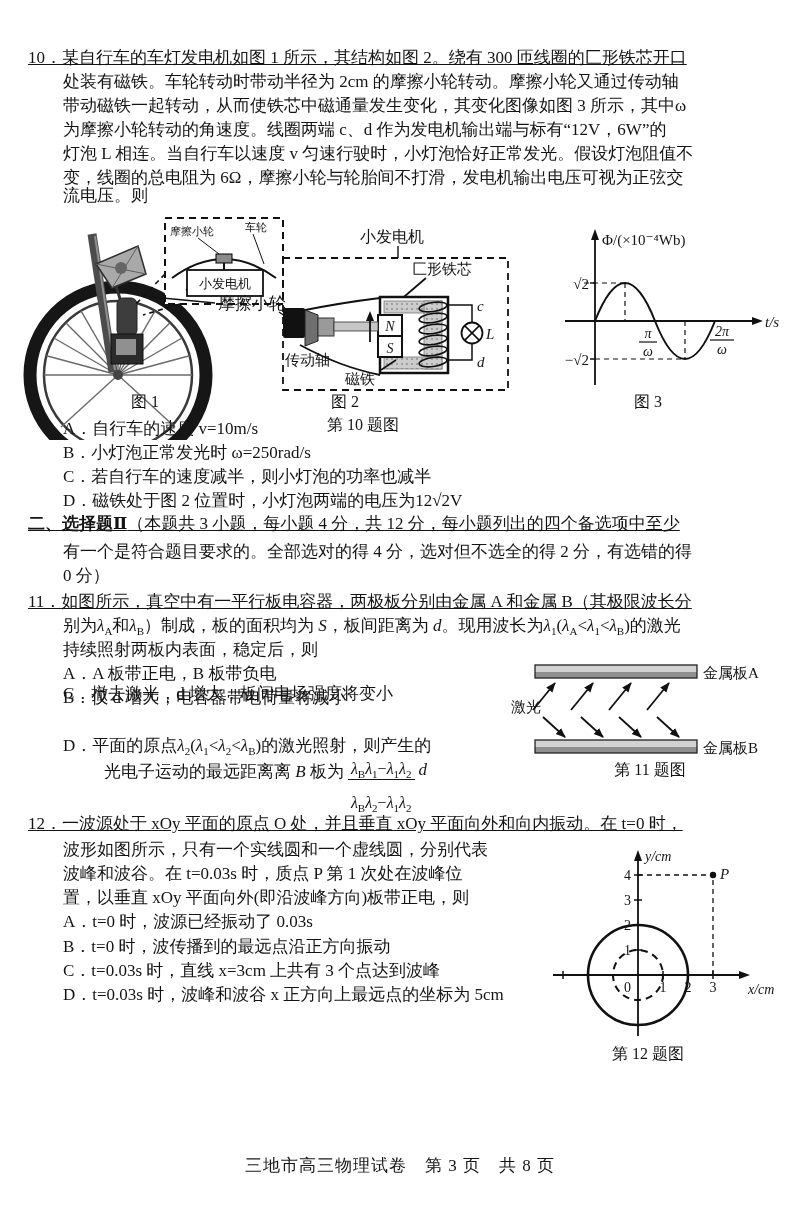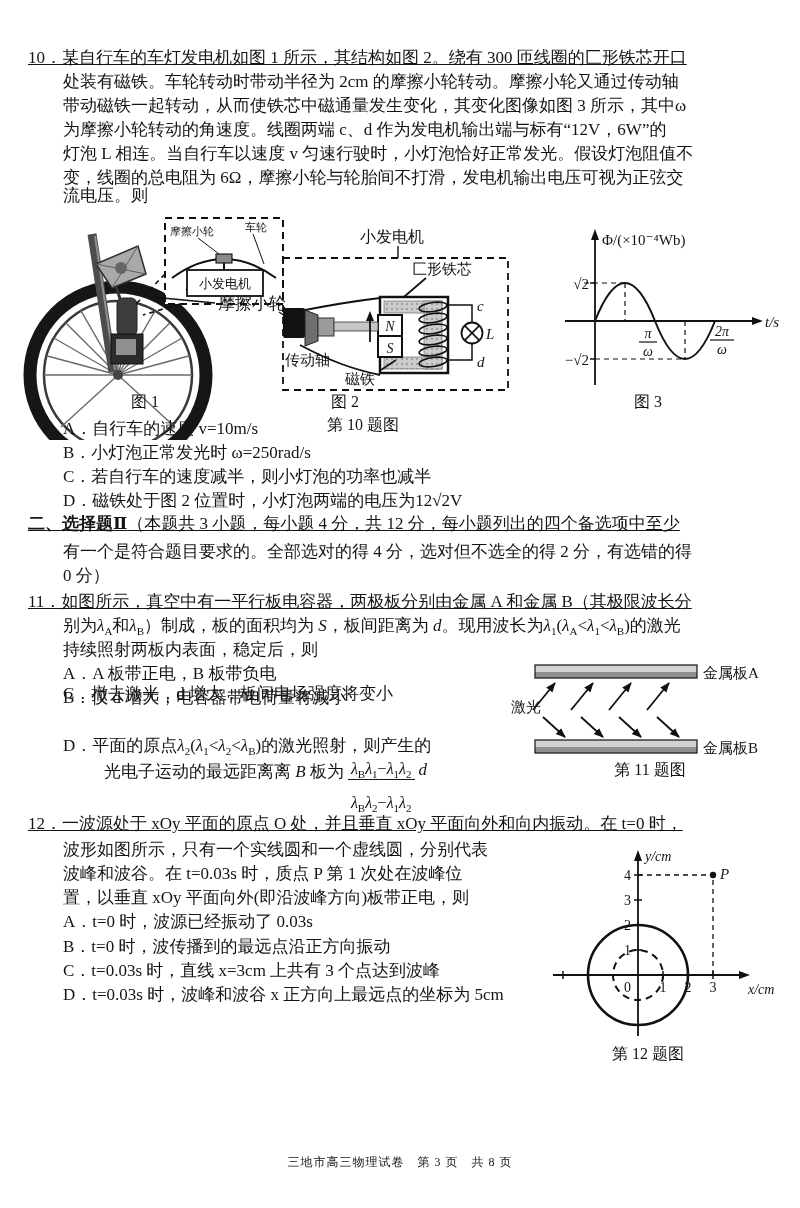--- a/index.html
+++ b/index.html
@@ -9,21 +9,21 @@
   .ln{position:absolute;left:63px;white-space:nowrap;font-size:17px;line-height:24px;height:24px;}
   .ln.num{left:28px;text-decoration:underline;}
   .cap{position:absolute;font-size:16px;text-align:center;white-space:nowrap;}
   b.sec{font-weight:bold;}
   sub{font-size:11px;line-height:0;}
   .frac{display:inline-block;vertical-align:middle;text-align:center;margin:0 4px;font-size:16px;line-height:1.15;}
   .frac .fr-num{display:block;border-bottom:1.3px solid #141414;padding:0 3px 1px 3px;}
   .frac .fr-den{display:block;padding-top:14px;font-family:Liberation Serif, serif;}
   .fline{position:absolute;left:63px;white-space:nowrap;font-size:17px;display:flex;align-items:flex-start;margin-left:41px;}
   svg text{font-family:"Liberation Serif","DejaVu Serif",serif;fill:#141414;}
-  .footer{position:absolute;width:100%;text-align:center;font-size:12px;letter-spacing:1px;}
+  .footer{position:absolute;width:100%;text-align:center;font-size:17px;letter-spacing:1px;}
 </style>
 </head>
 <body>
 
 <div id="page">
 
   <div>
     <div class="ln num" style="top:46px">10．某自行车的车灯发电机如图 1 所示，其结构如图 2。绕有 300 匝线圈的匚形铁芯开口</div>
     <div class="ln" style="top:70px">处装有磁铁。车轮转动时带动半径为 2cm 的摩擦小轮转动。摩擦小轮又通过传动轴</div>
     <div class="ln" style="top:94px">带动磁铁一起转动，从而使铁芯中磁通量发生变化，其变化图像如图 3 所示，其中ω</div>

